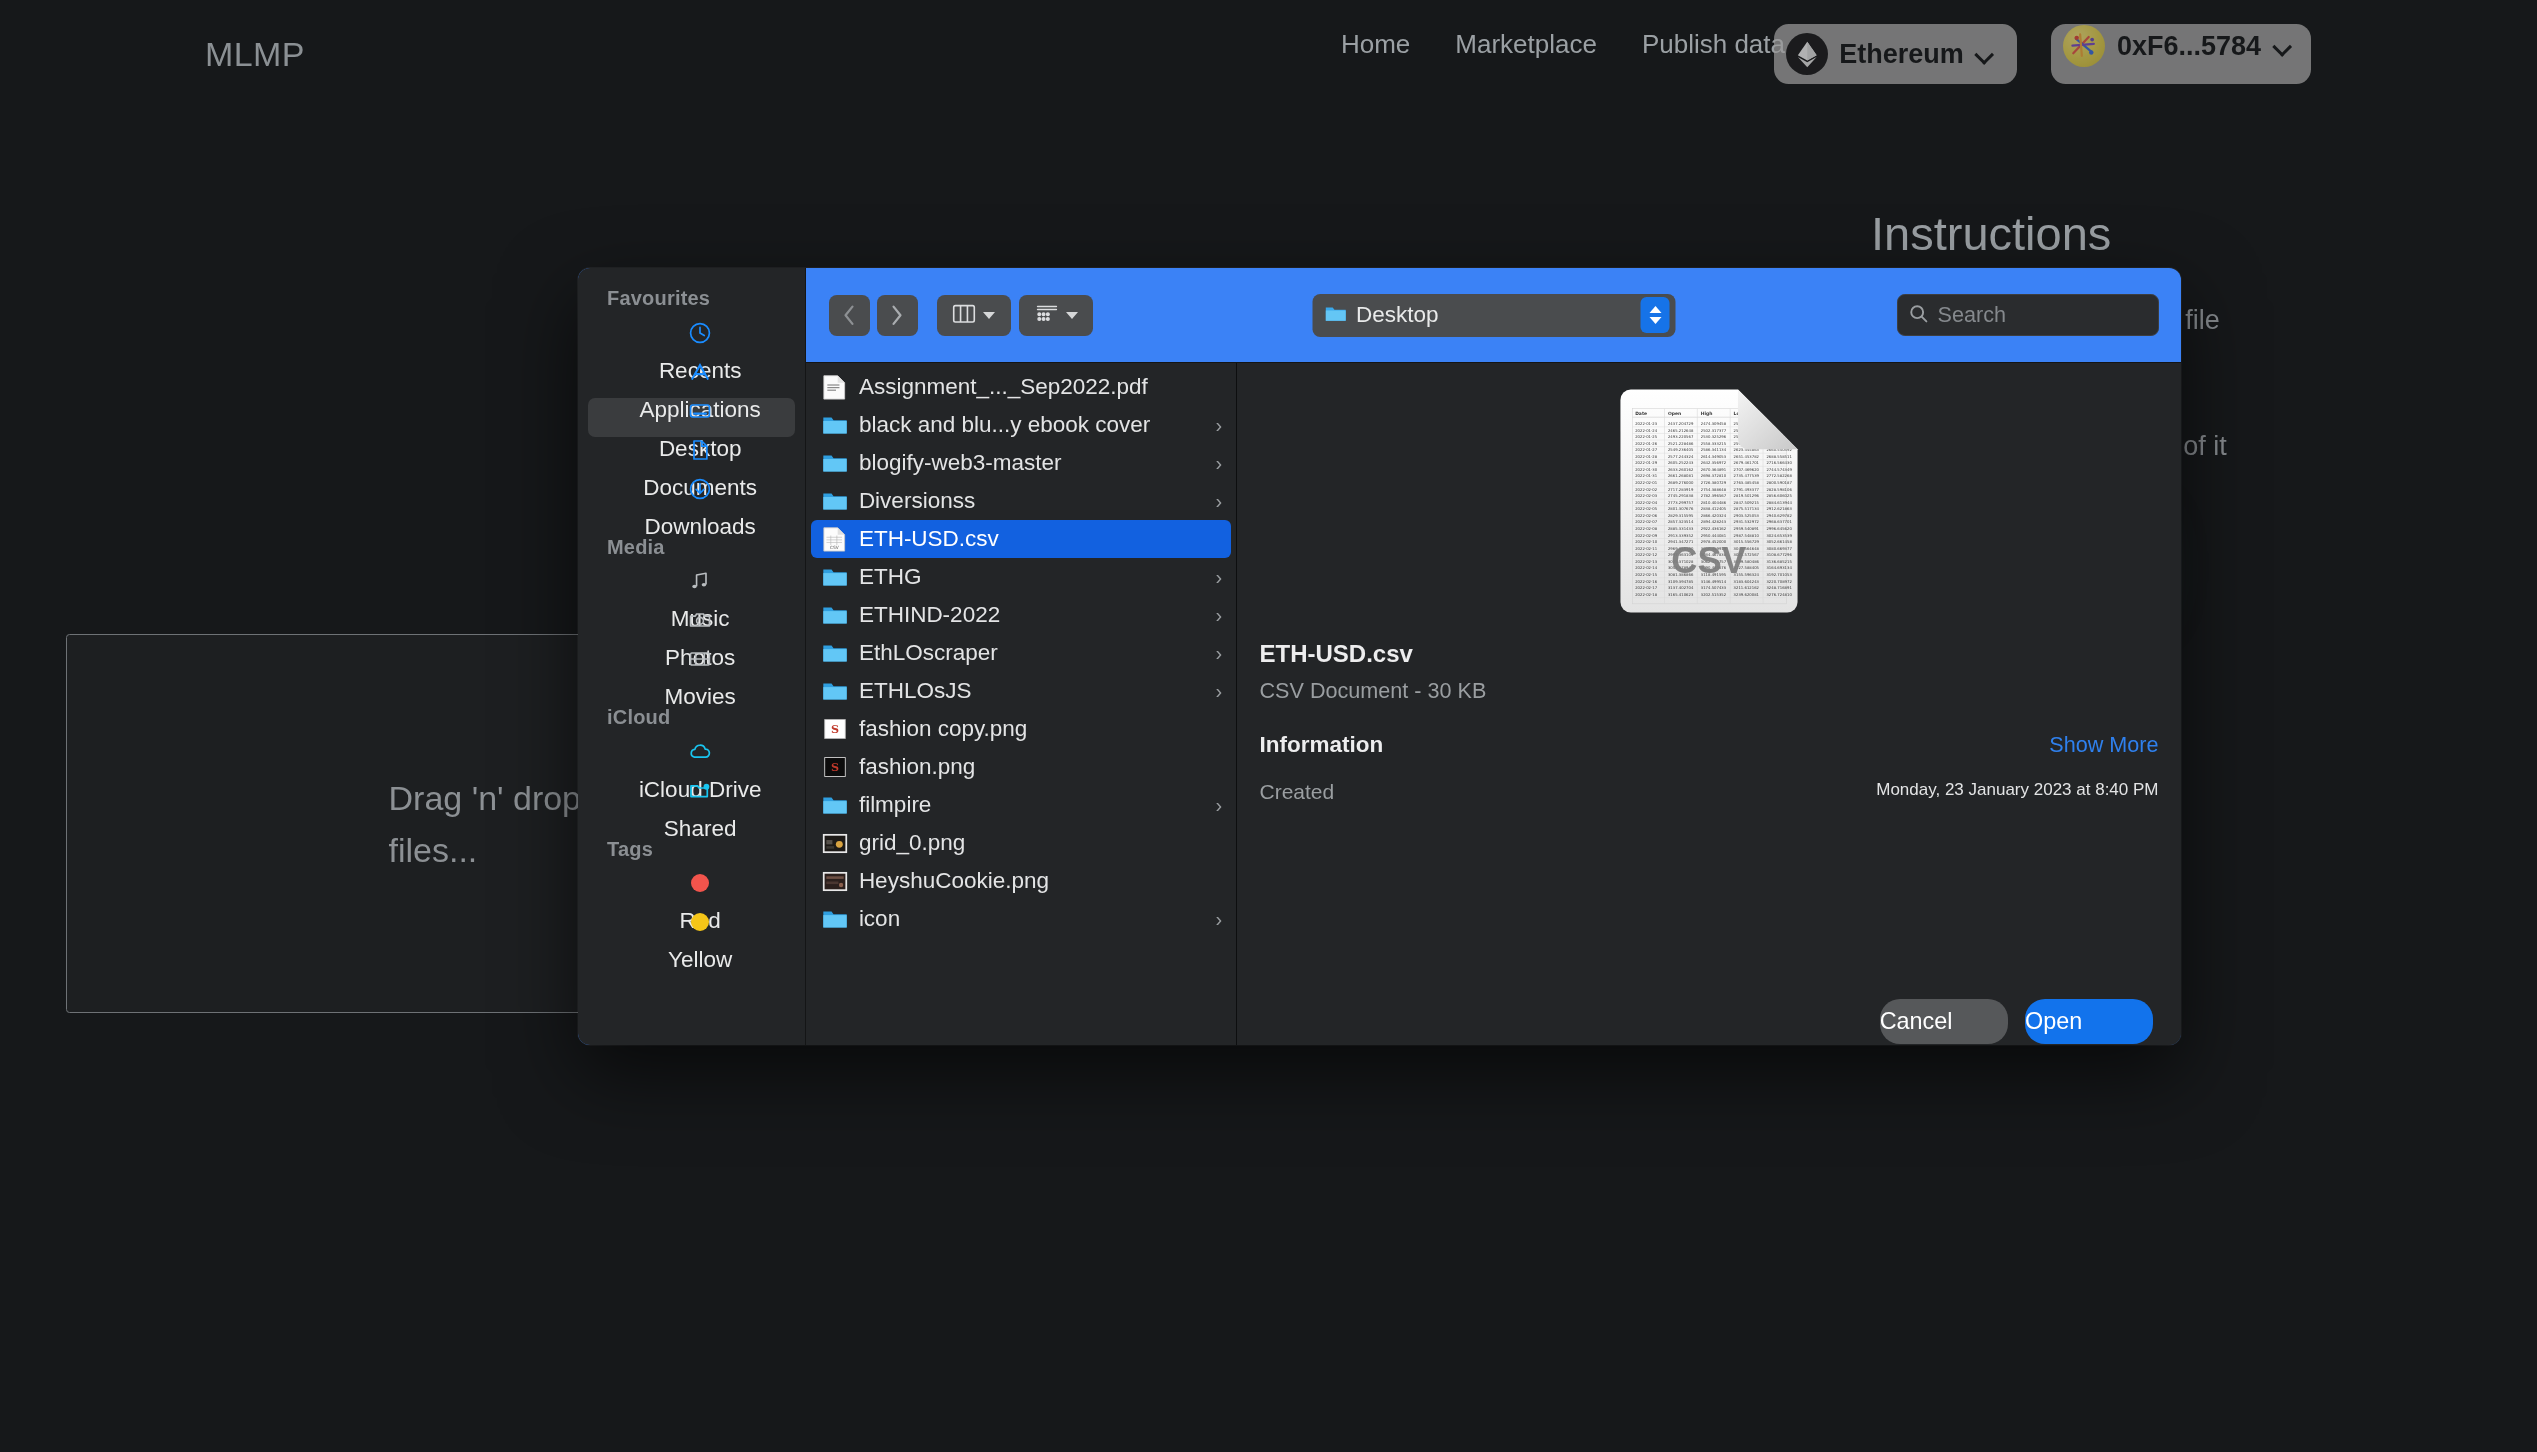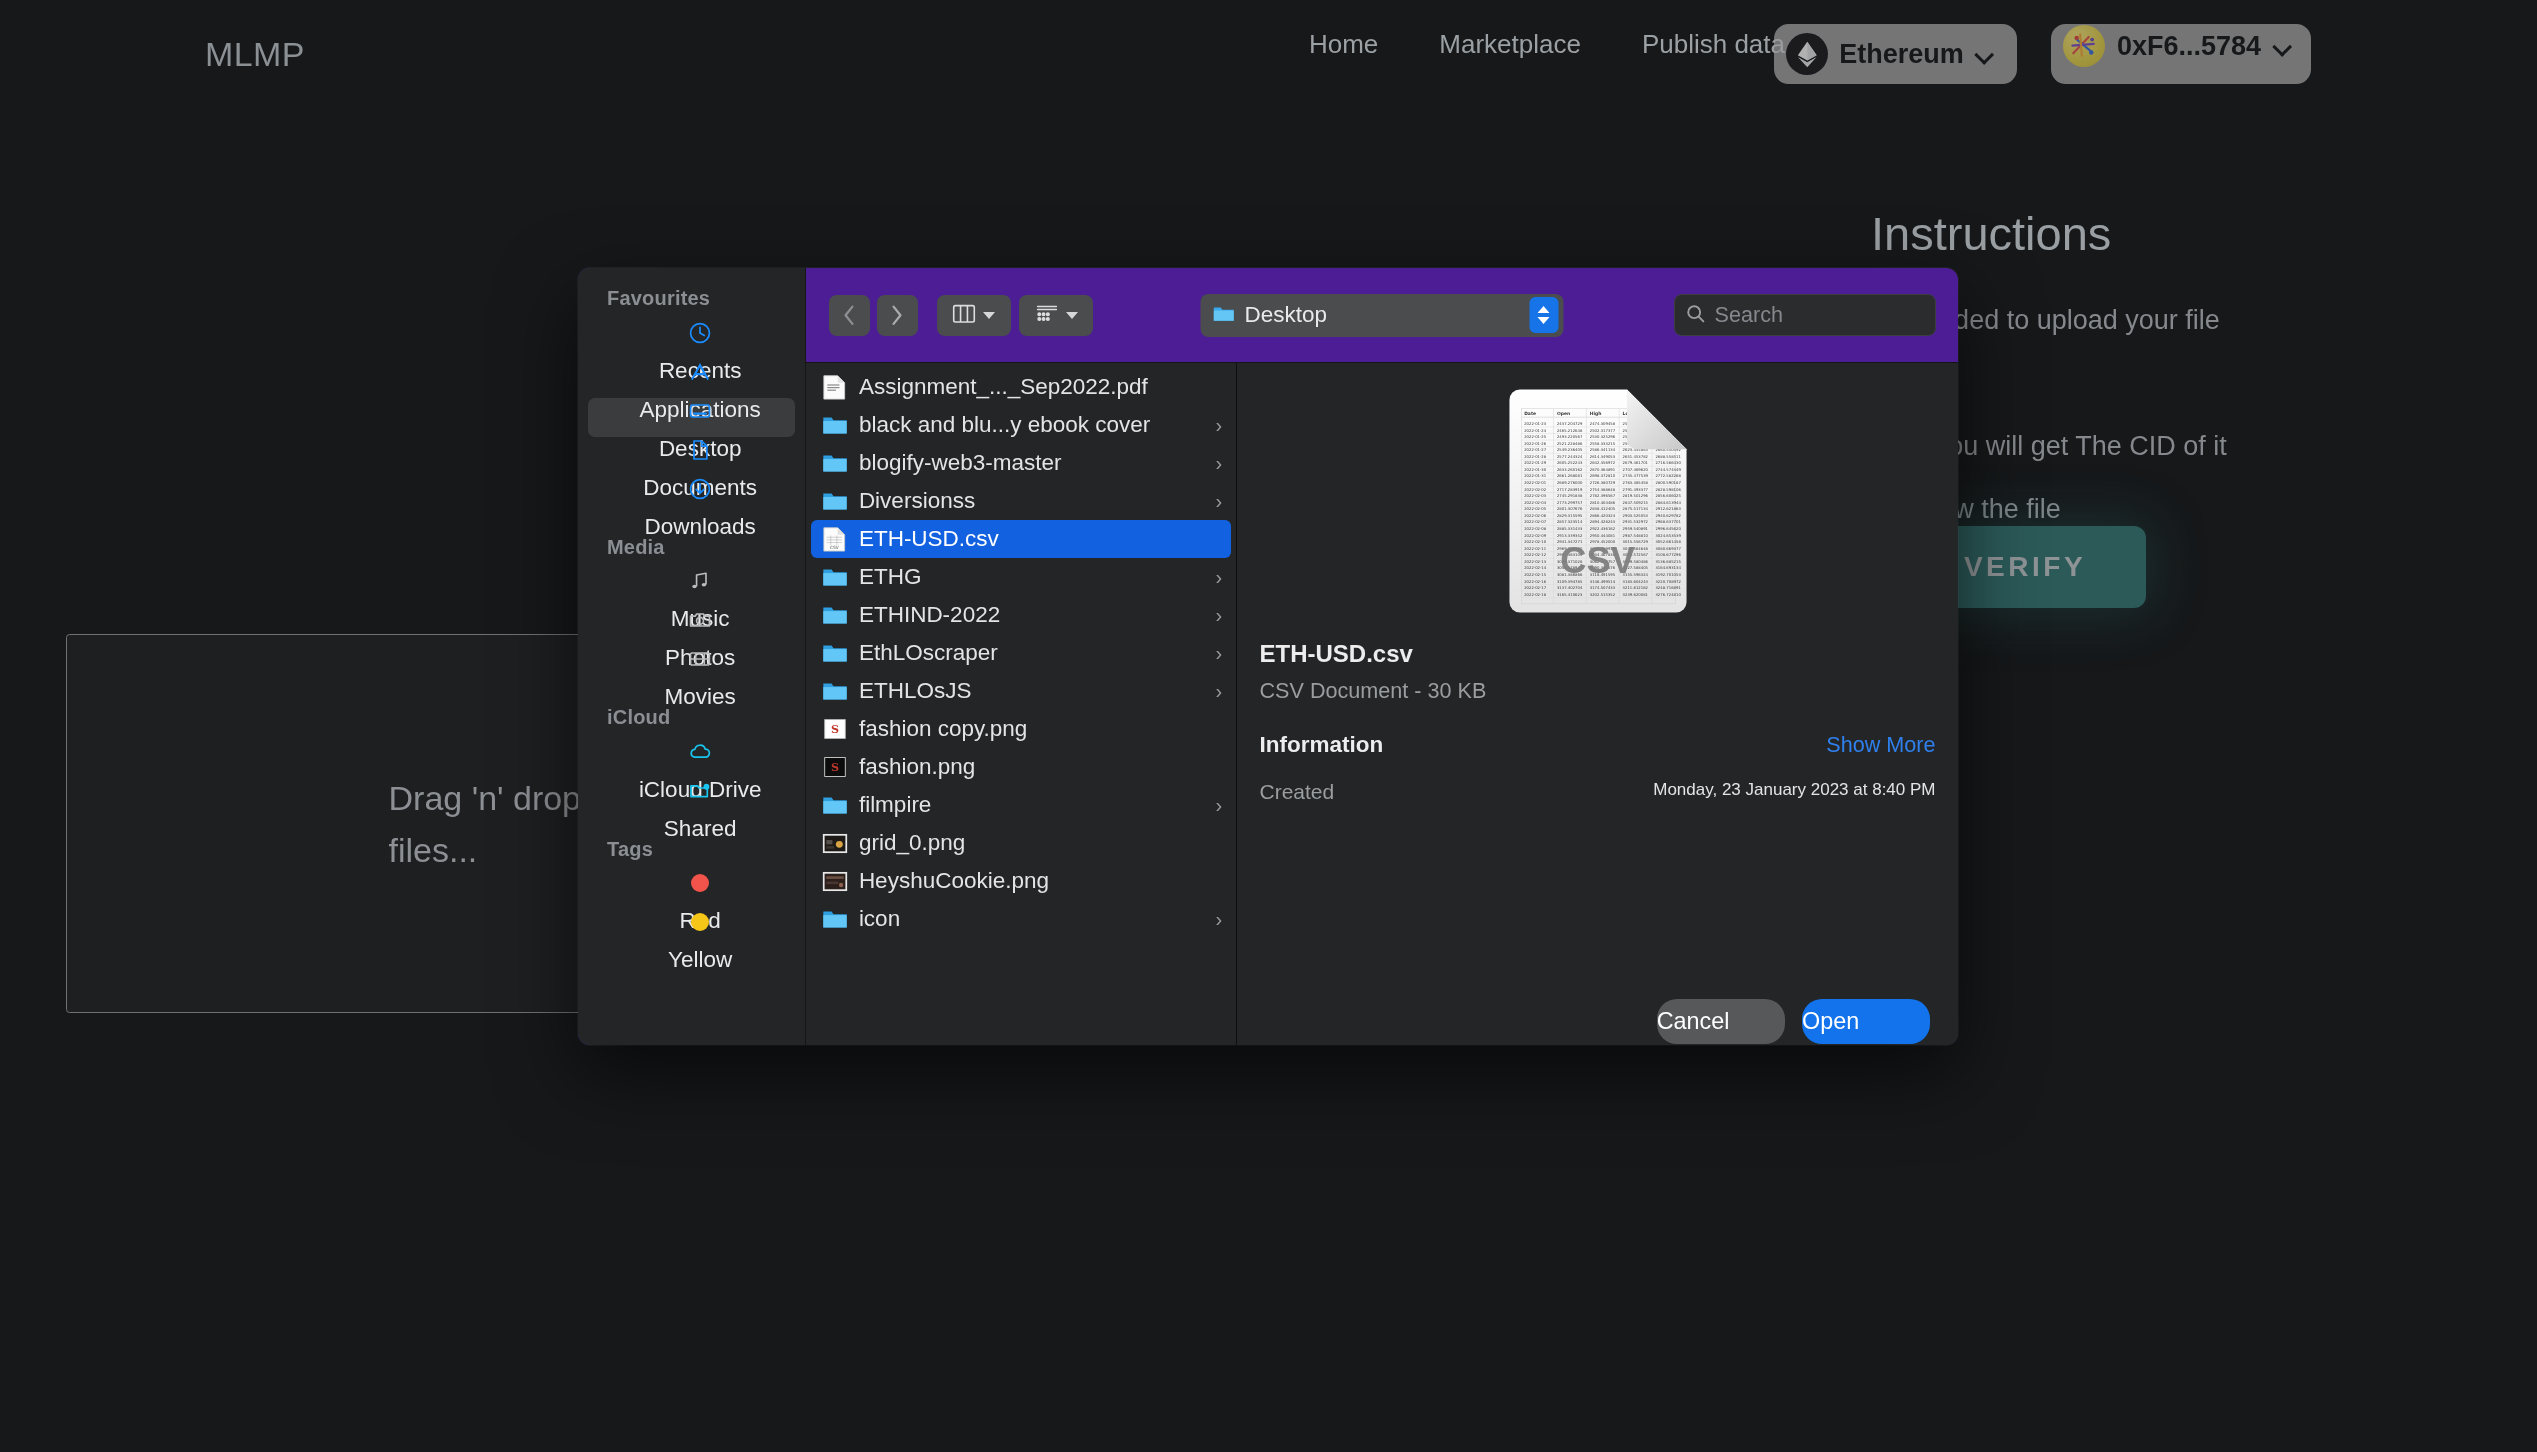--- a/index.html
+++ b/index.html
@@ -16,21 +16,21 @@
   .navbar {
     position: absolute; top: 0; left: 0; width: 2538px; height: 113px;
   }
   .brand {
     position: absolute; left: 205px; top: 35px;
     font-size: 34px; color: #8b9094; letter-spacing: 0.4px;
     font-family: "Liberation Sans Narrow", "Liberation Sans", sans-serif;
   }
   .nav-links {
     position: absolute; right: 753px; top: 28.6px;
-    display: flex; gap: 61px; align-items: center;
+    display: flex; gap: 45px; align-items: center;
   }
   .nav-link { font-size: 26px; color: #9ba0a4; white-space: nowrap; }
 
   .chain-btn {
     position: absolute; left: 1774px; top: 24px;
     height: 60px; padding: 0 22.5px 0 12px;
     background: #9a9a9a; border-radius: 14.7px;
     display: flex; align-items: center; gap: 11.3px;
     opacity: .72;
   }
@@ -97,22 +97,22 @@
   }
   .dropzone-text {
     font-size: 34px; color: #8c9094; line-height: 52px;
     text-align: left; width: 407px;
     font-family: "Liberation Sans Narrow", "Liberation Sans", sans-serif;
   }
 
   
   .dialog {
     position: absolute; left: 578px; top: 268px;
-    width: 1380px; height: 777px;
-    background: #4c1d95; border-radius: 12px;
+    width: 1603px; height: 777px;
+    background: #3b82f6; border-radius: 12px;
     box-shadow: 0 29px 78px rgba(0,0,0,.62), 0 0 0 0.9px rgba(255,255,255,.06);
     overflow: hidden; display: flex;
     font-family: "Liberation Sans", sans-serif;
   }
 
   
   .dlg-sidebar {
     width: 228px; flex: 0 0 228px; background: #232527;
     padding: 19px 0 0 0; position: relative;
     border-right: 0.9px solid #141516;

